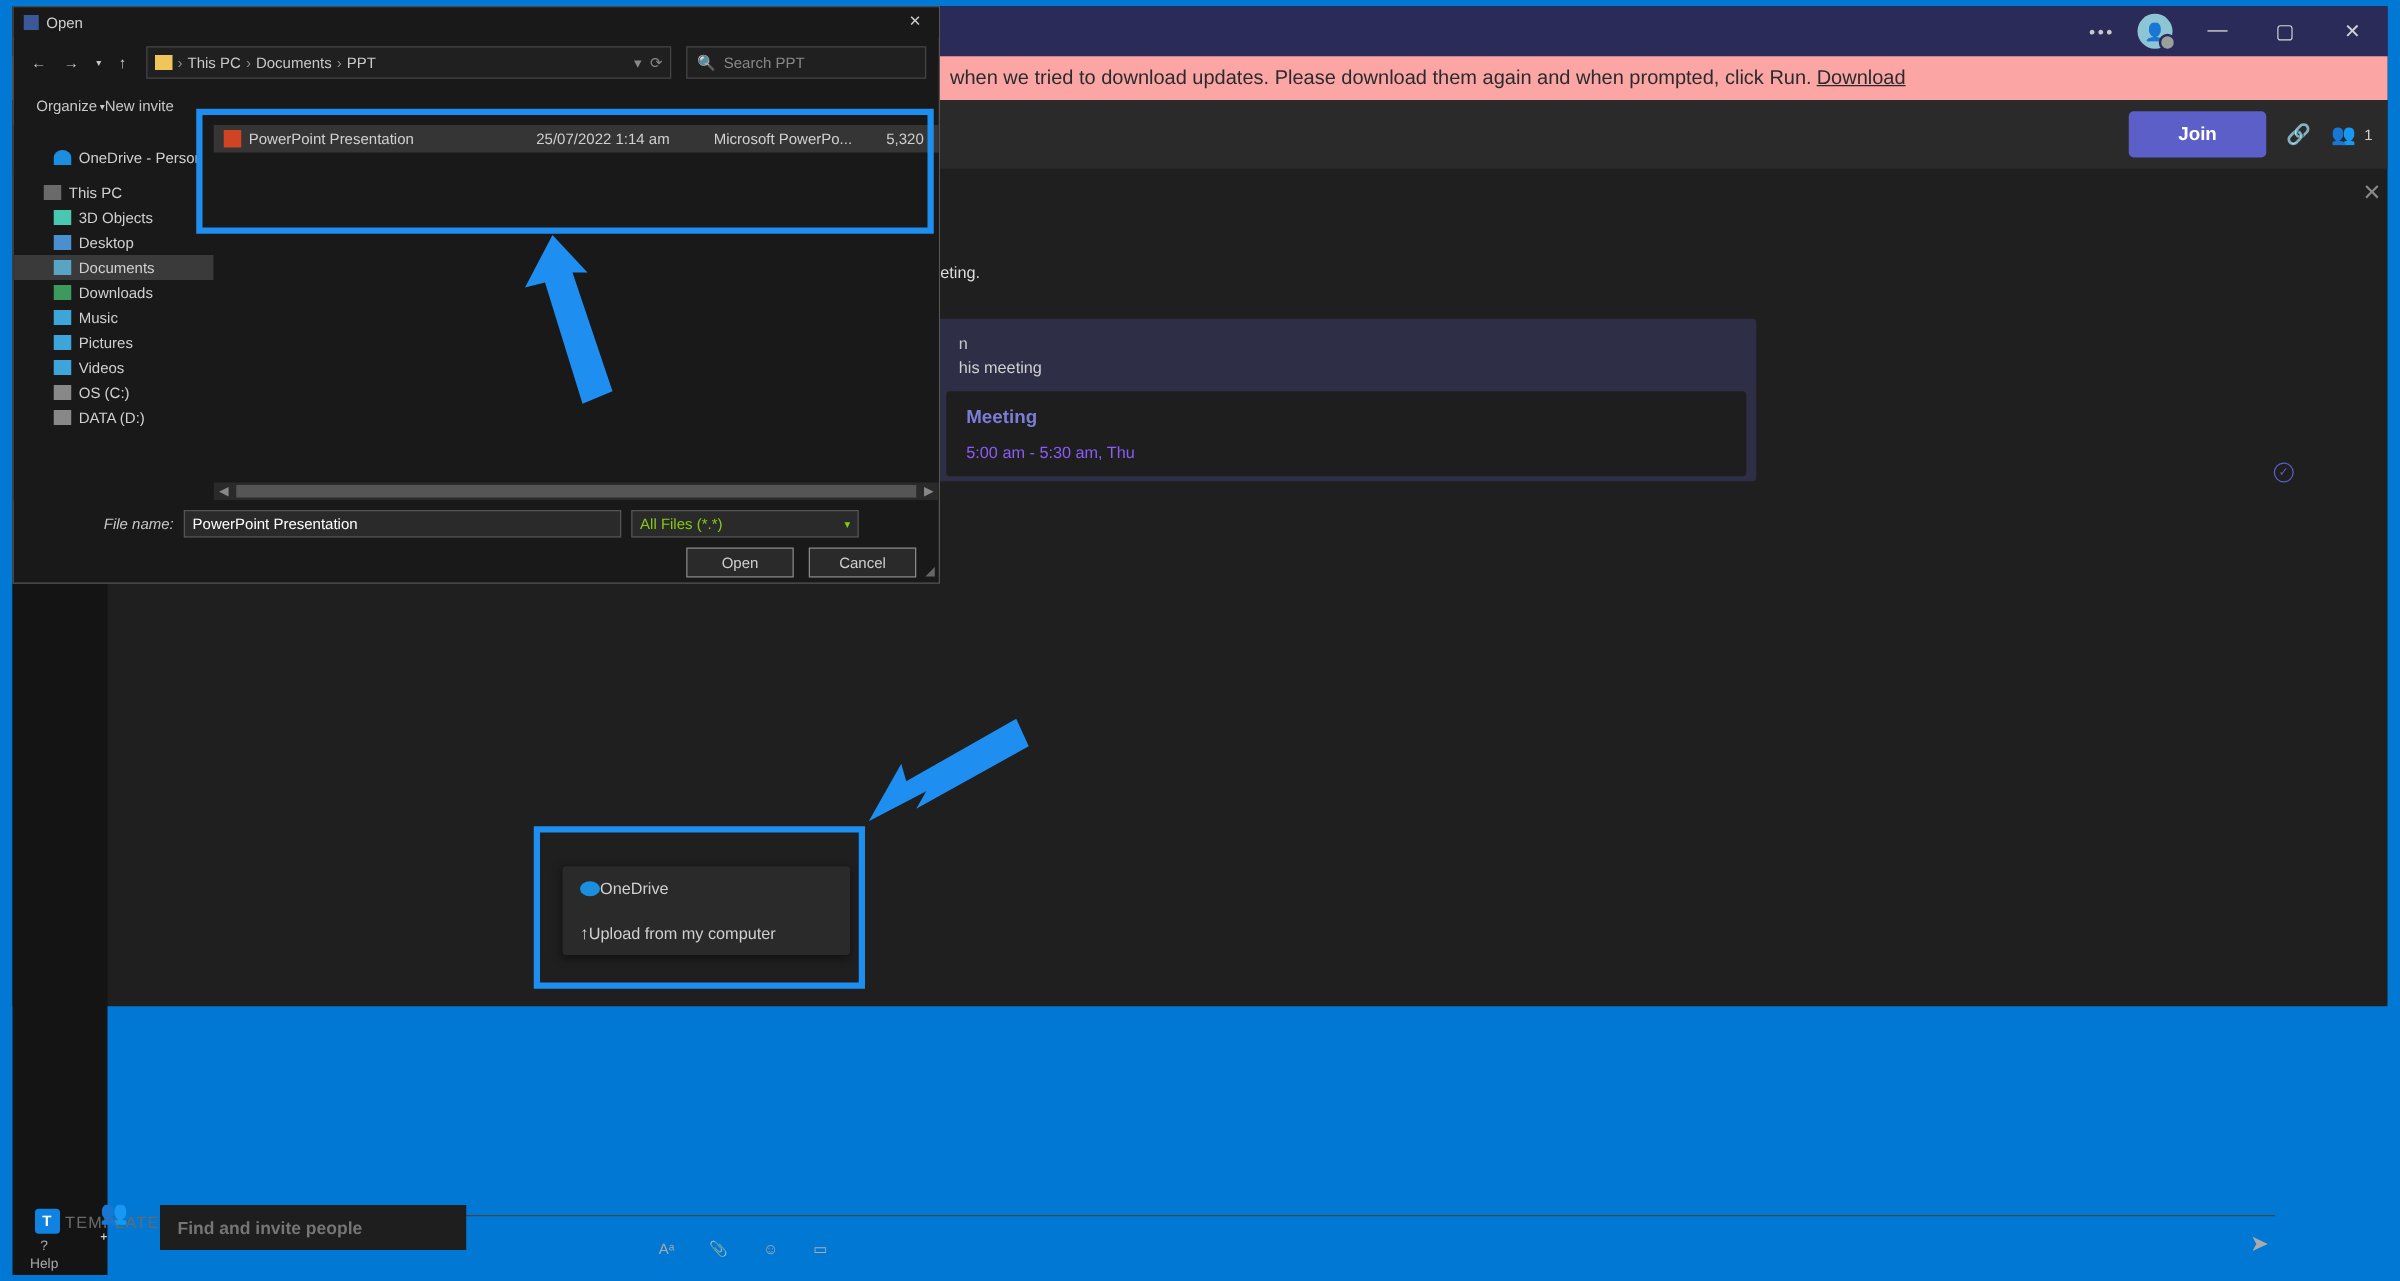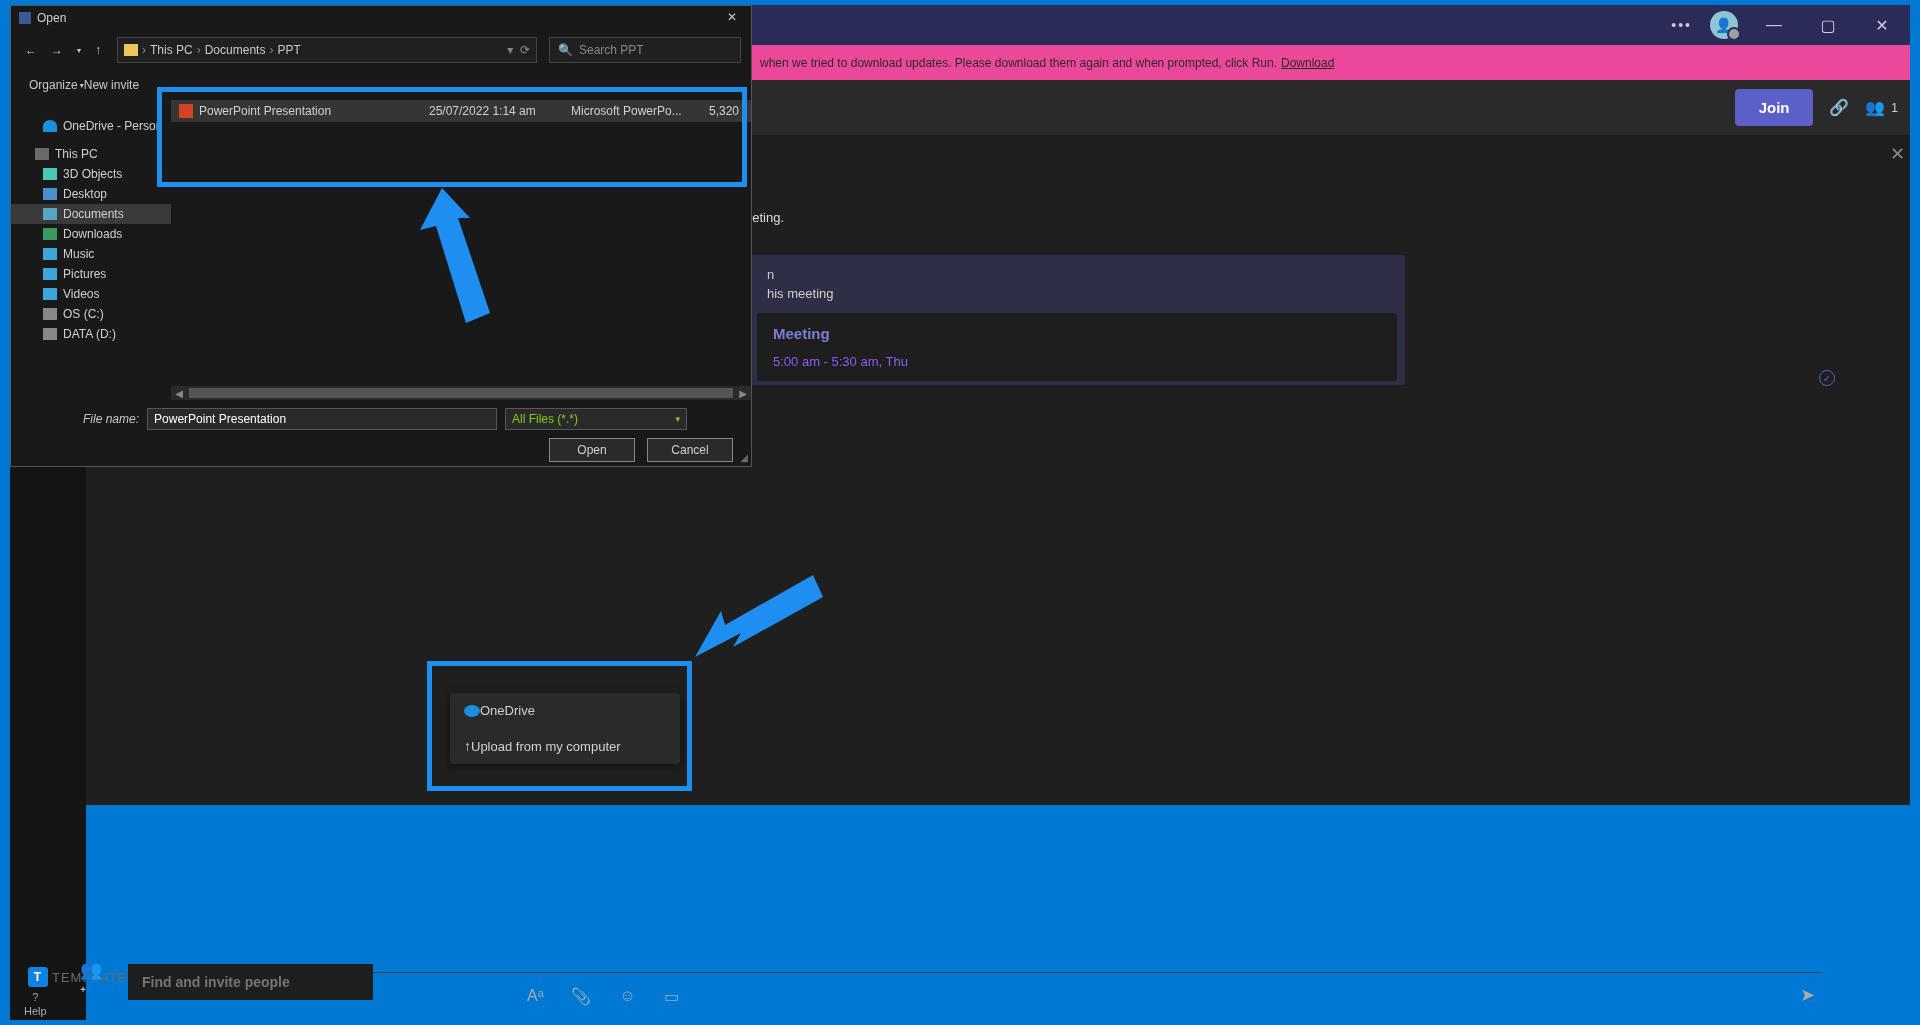--- a/index.html
+++ b/index.html
@@ -73,26 +73,26 @@
       align-items: center;
       justify-content: center;
     }
     
     .notification-bar {
       position: absolute;
       top: 45px;
       left: 10px;
       right: 10px;
       height: 35px;
-      background: #ec4899;
+      background: #fca5a5;
       color: #2b2b2b;
       display: flex;
       align-items: center;
       padding-left: 750px;
-      font-size: 12px;
+      font-size: 16px;
     }
     .notification-bar a { text-decoration: underline; color: #2b2b2b; margin-left: 4px; }
     
     .teams-content-bar {
       position: absolute;
       top: 80px;
       left: 10px;
       right: 10px;
       height: 55px;
       background: #2a2a2a;
@@ -100,21 +100,21 @@
       align-items: center;
       justify-content: flex-end;
       padding-right: 12px;
       gap: 16px;
     }
     .join-btn {
       background: #5b5fc7;
       color: #fff;
       border: none;
       border-radius: 4px;
-      padding: 10px 24px;
+      padding: 10px 40px;
       font-size: 15px;
       font-weight: 600;
     }
     .icon-link, .icon-people {
       color: #d0d0d0;
       font-size: 16px;
     }
     .people-count { color: #d0d0d0; font-size: 12px; margin-left: -10px; }
 
     .close-x-row {
@@ -516,21 +516,21 @@
       width: 245px;
     }
 
     .compose-icons {
       position: absolute;
       left: 527px;
       bottom: 19px;
       display: flex;
       gap: 28px;
       color: #aaa;
-      font-size: 16px;
+      font-size: 12px;
     }
     .send-icon {
       position: absolute;
       right: 105px;
       bottom: 19px;
       color: #aaa;
       font-size: 18px;
     }
     .compose-line {
       position: absolute;

